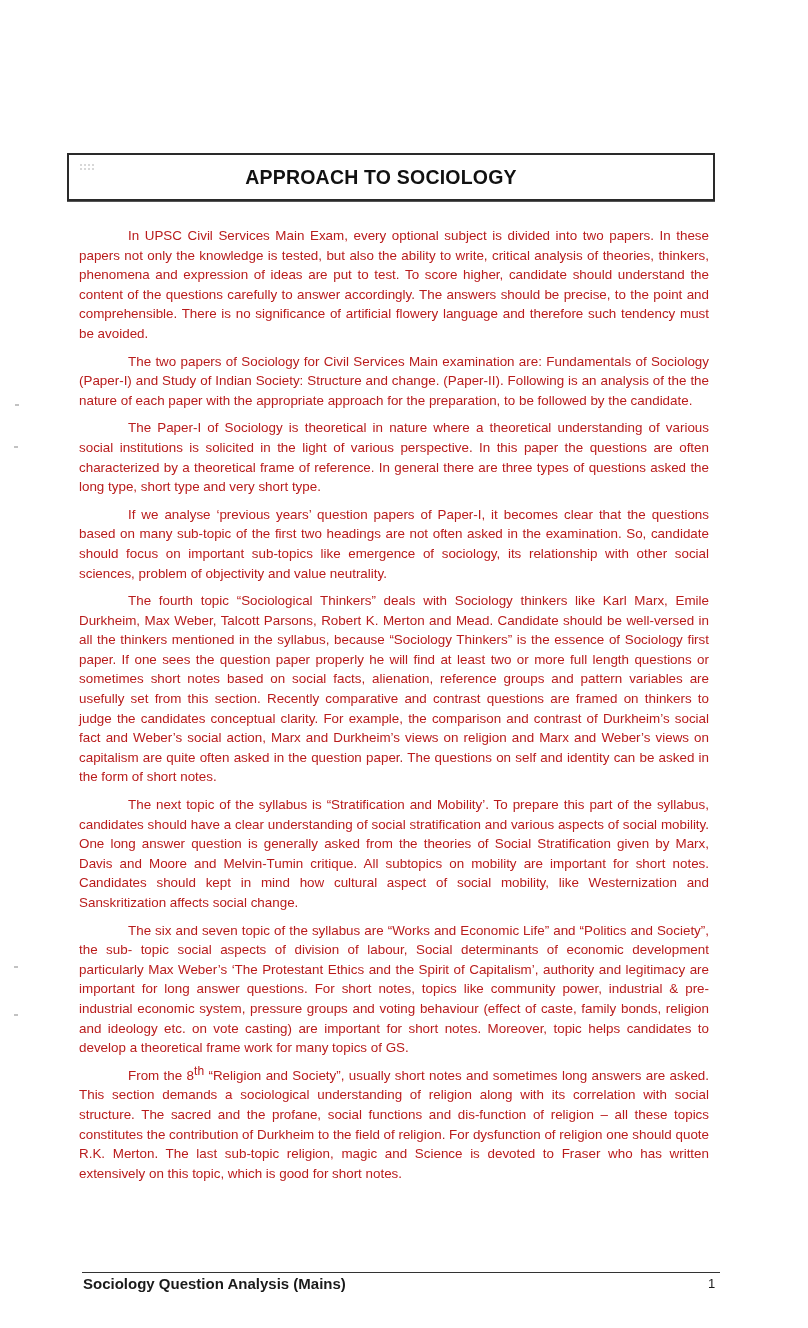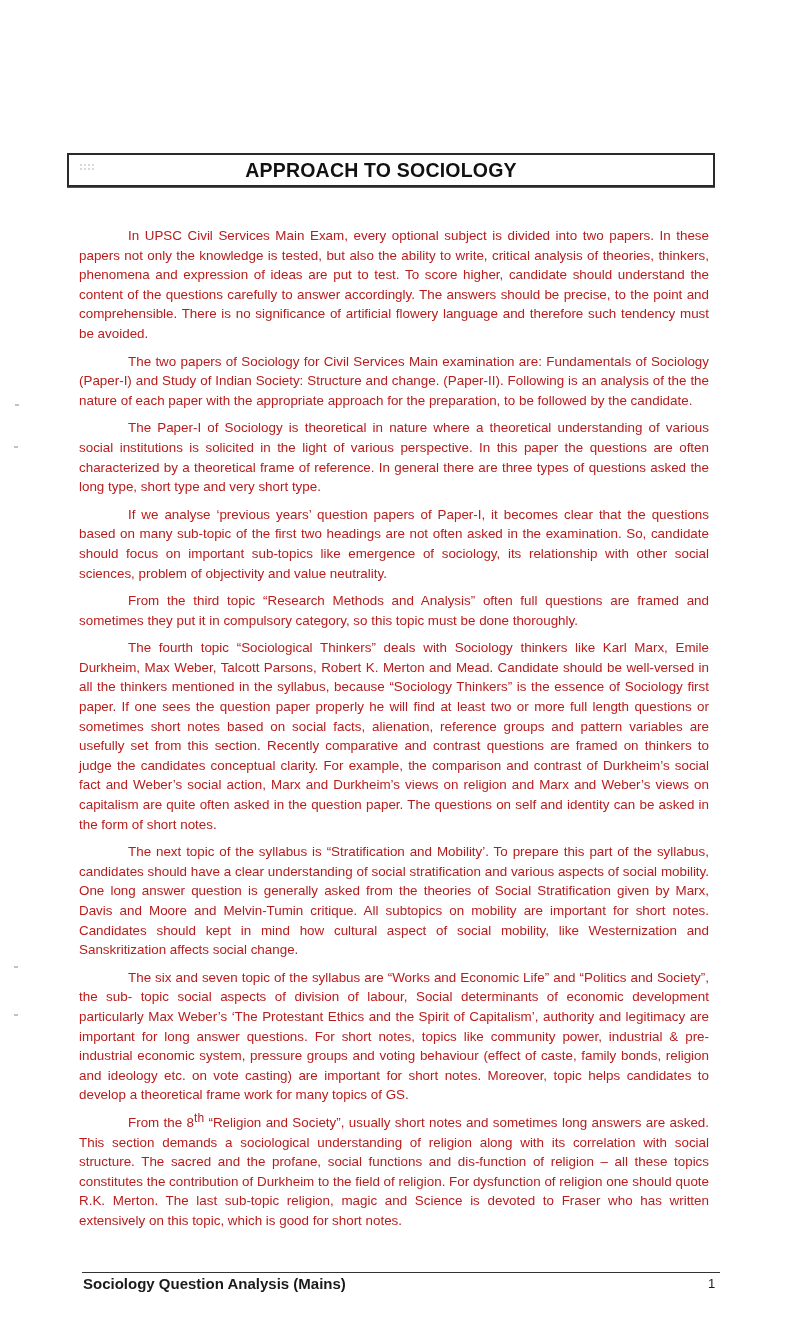--- a/index.html
+++ b/index.html
@@ -13,21 +13,21 @@
       position: relative;
       overflow: hidden;
       font-family: "Liberation Sans", sans-serif;
       color: #1a1a1a;
     }
     .title-box {
       position: absolute;
       left: 67px;
       top: 153px;
       width: 648px;
-      height: 34px;
+      height: 48px;
       border: 2px solid #2a2a2a;
       box-shadow: 0 1px 0 #555;
       box-sizing: border-box;
       display: flex;
       align-items: center;
       justify-content: center;
     }
     .title-text {
       font-family: "Liberation Sans", sans-serif;
       font-weight: bold;
@@ -100,21 +100,20 @@
 <div class="title-box">
   <span class="speck"></span>
   <span class="title-text">APPROACH TO SOCIOLOGY</span>
 </div>
 
 <div class="body-text">
   <p class="para">In UPSC Civil Services Main Exam, every optional subject is divided into two papers. In these papers not only the knowledge is tested, but also the ability to write, critical analysis of theories, thinkers, phenomena and expression of ideas are put to test. To score higher, candidate should understand the content of the questions carefully to  answer accordingly. The answers should be precise, to the point and comprehensible. There is no significance of artificial flowery language and therefore such tendency must be avoided.</p>
   <p class="para">The two papers of Sociology for Civil Services Main examination are: Fundamentals of Sociology (Paper-I) and Study of Indian Society: Structure and change. (Paper-II). Following is an analysis of the the nature of each paper with the appropriate approach for the preparation, to be followed by the candidate.</p>
   <p class="para">The Paper-I of Sociology is theoretical in nature where a theoretical understanding of various social institutions is solicited in the light of various perspective. In this paper the questions are often characterized by a theoretical frame of reference. In general there are three types of questions asked the long type, short type and very short type.</p>
   <p class="para">If we analyse ‘previous years’ question papers of Paper-I, it becomes clear that the questions based on many sub-topic of the first two headings are not often asked in the examination. So, candidate should focus on important sub-topics like emergence of sociology, its relationship with other social sciences, problem of objectivity and value neutrality.</p>
-  <p class="para">From the third topic “Research Methods and Analysis” often full questions are framed and sometimes they put it in compulsory category, so this topic must be done thoroughly.</p>
   <p class="para">The fourth topic “Sociological Thinkers” deals with Sociology thinkers like Karl Marx, Emile Durkheim, Max Weber, Talcott Parsons, Robert K. Merton and Mead.  Candidate should be well-versed in all the thinkers mentioned in the syllabus, because “Sociology Thinkers” is the essence of Sociology first paper.  If one sees the question paper properly he will find at least two or more full length questions or sometimes short notes based on social facts, alienation, reference groups and pattern variables are usefully set from this section.  Recently comparative and contrast questions are framed on thinkers to judge the candidates conceptual clarity.  For example, the comparison  and contrast of Durkheim’s social fact and Weber’s social action, Marx and Durkheim’s views on religion and Marx and Weber’s views on capitalism are quite often asked in the question paper. The questions on self and identity can be asked in the form of short notes.</p>
   <p class="para">The next topic of the syllabus is “Stratification and Mobility’.  To prepare this part of the syllabus, candidates should have a clear understanding of social stratification and various aspects of social mobility.  One long answer question is generally asked from the theories of Social Stratification given by Marx, Davis and Moore and Melvin-Tumin critique.  All subtopics on mobility are important for short notes.  Candidates should kept in mind how cultural aspect of social mobility, like Westernization and Sanskritization affects social change.</p>
   <p class="para">The six and seven topic of the syllabus are “Works and Economic Life” and “Politics and Society”, the sub- topic social aspects of division of labour, Social determinants of economic development particularly Max Weber’s ‘The Protestant Ethics and the Spirit of Capitalism’, authority and legitimacy are important for long answer questions.  For short notes, topics like community power, industrial &amp; pre-industrial economic system, pressure groups and voting behaviour (effect of caste, family bonds, religion and ideology etc. on vote casting) are important for short notes. Moreover, topic helps candidates to develop a theoretical frame work for many topics of GS.</p>
   <p class="para"><span>From the 8</span><sup>th</sup><span> “Religion and Society”, usually short notes and sometimes long answers are asked. This section demands a sociological understanding of religion along with its correlation with social structure. The sacred and the profane, social functions and dis-function of religion – all these topics constitutes the contribution of Durkheim to the field of religion.  For dysfunction of religion one should quote R.K. Merton.  The last sub-topic religion, magic and Science is devoted to Fraser who has written extensively on this topic, which is good for short notes.</span></p>
 </div>
 
 <div class="margin-mark" style="left:15px; top:404px;"></div>
 <div class="margin-mark" style="left:14px; top:446px;"></div>
 <div class="margin-mark" style="left:14px; top:966px;"></div>
 <div class="margin-mark" style="left:14px; top:1014px;"></div>

